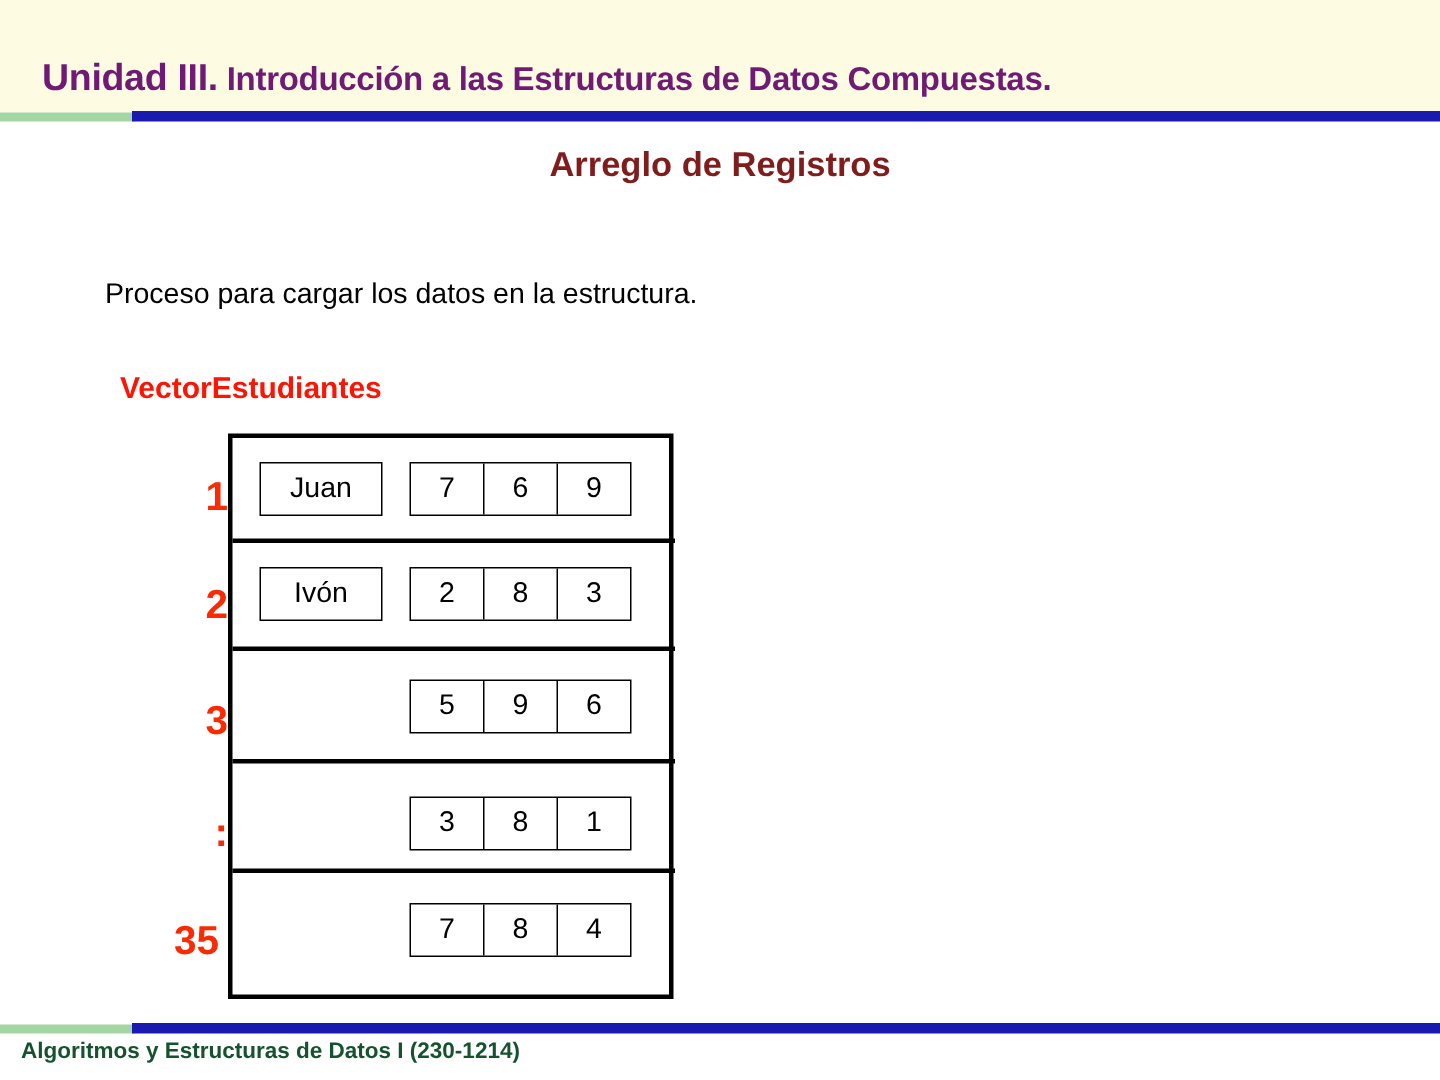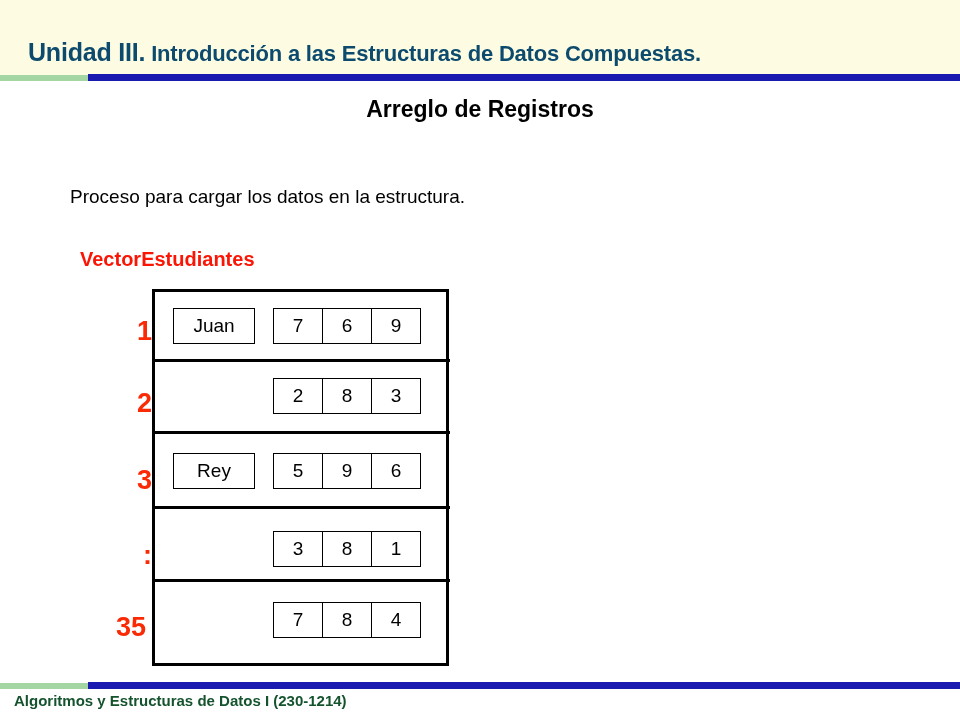--- a/index.html
+++ b/index.html
@@ -24,21 +24,21 @@
     width: 960px;
     height: 75px;
     background: #fdfce2;
   }
   .unit-title {
     position: absolute;
     left: 28px;
     top: 38px;
     font-size: 25px;
     font-weight: bold;
-    color: #0c4a6e;
+    color: #701a75;
     letter-spacing: -0.2px;
     white-space: nowrap;
   }
   .unit-title .unit-main {
     font-size: 25px;
     font-weight: bold;
   }
   .unit-title .unit-sub {
     font-size: 22px;
     font-weight: bold;
@@ -73,21 +73,21 @@
   .divider-bottom .blue { left: 88px; width: 872px; }
 
   .slide-title {
     position: absolute;
     left: 0;
     top: 96px;
     width: 960px;
     text-align: center;
     font-size: 23px;
     font-weight: bold;
-    color: #000000;
+    color: #7f1d1d;
   }
 
   
   .proceso-text {
     position: absolute;
     left: 70px;
     top: 186px;
     font-size: 19px;
     color: #000000;
     white-space: nowrap;
@@ -201,29 +201,29 @@
   <div class="vrow" style="top:0px; height:70px;">
     <div class="name-box" style="top:16px;">Juan</div>
     <div class="nums-box" style="top:16px;">
       <div class="cell">7</div>
       <div class="cell">6</div>
       <div class="cell">9</div>
     </div>
   </div>
 
   <div class="vrow" style="top:70px; height:72px;">
+    <div class="name-box" style="top:16px;">Ivón</div>
     <div class="nums-box" style="top:16px;">
       <div class="cell">2</div>
       <div class="cell">8</div>
       <div class="cell">3</div>
     </div>
   </div>
 
   <div class="vrow" style="top:142px; height:75px;">
-    <div class="name-box" style="top:19px;">Rey</div>
     <div class="nums-box" style="top:19px;">
       <div class="cell">5</div>
       <div class="cell">9</div>
       <div class="cell">6</div>
     </div>
   </div>
 
   <div class="vrow" style="top:217px; height:73px;">
     <div class="nums-box" style="top:22px;">
       <div class="cell">3</div>

